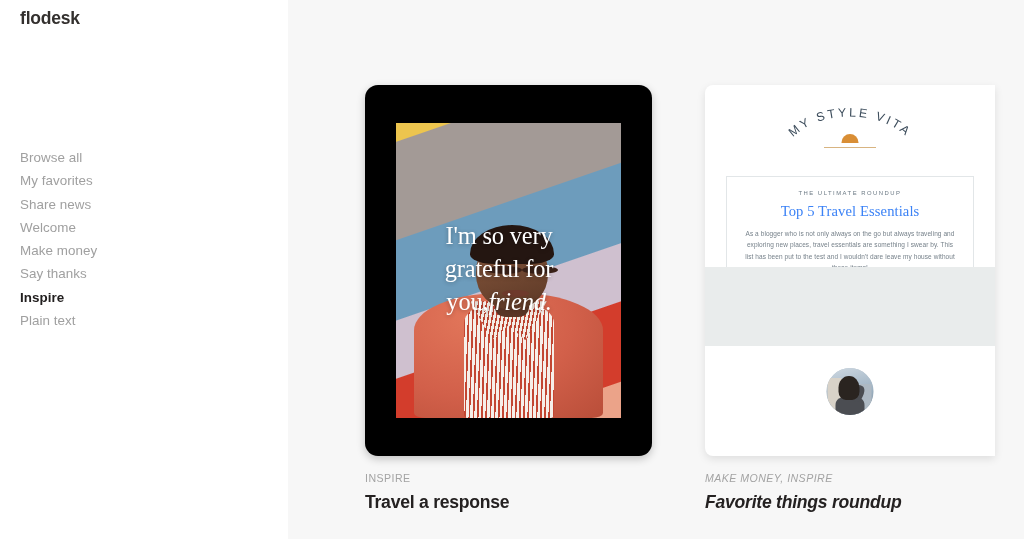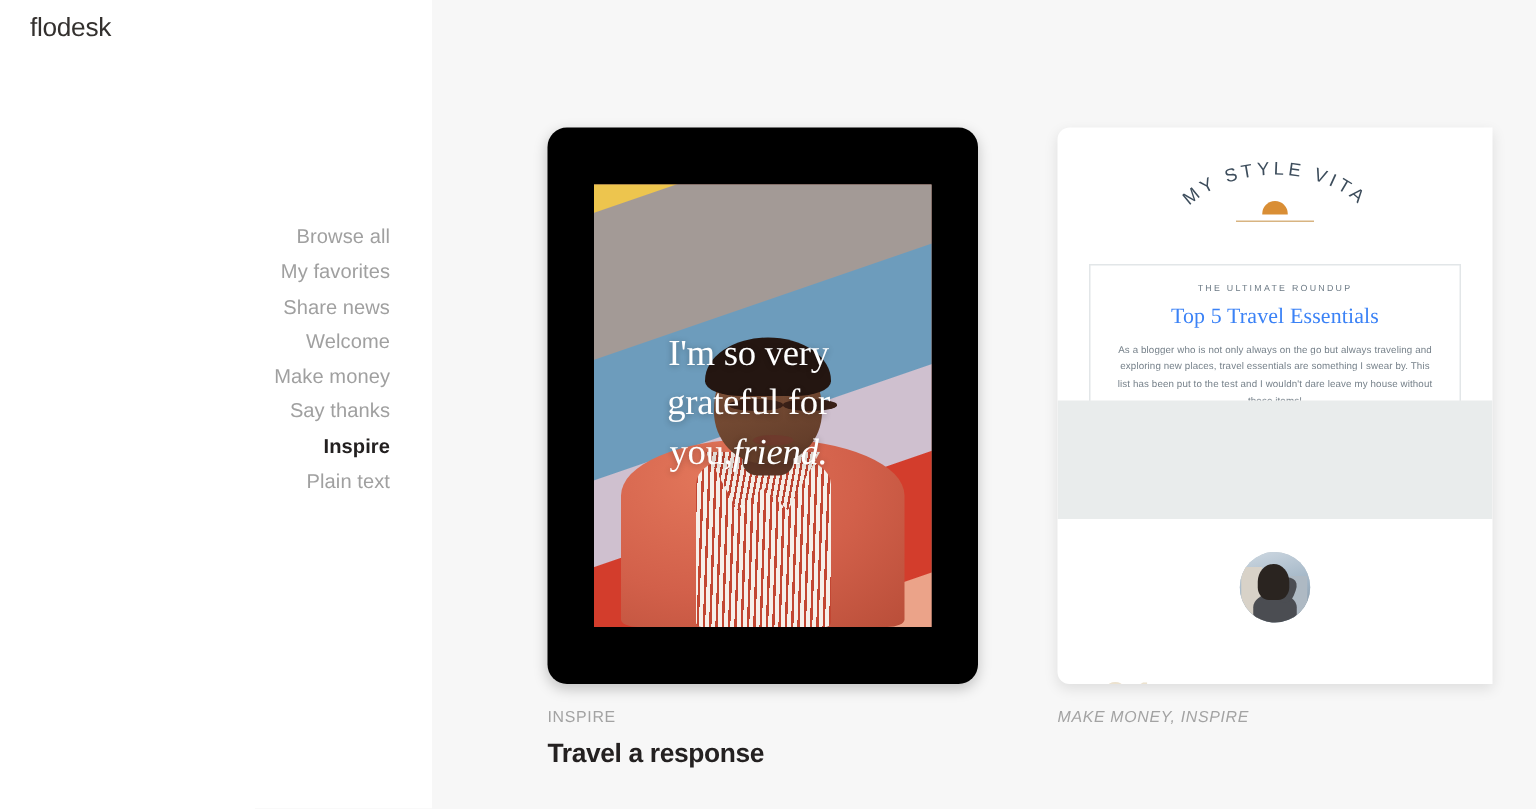--- a/index.html
+++ b/index.html
@@ -15,33 +15,33 @@
   
   .sidebar {
     width: 288px; height: 539px;
     background: #ffffff;
     flex: 0 0 288px;
     position: relative;
     padding: 0 0 0 20px;
   }
   .logo {
     position: absolute; left: 20px; top: 8px;
-    font-size: 17.5px; font-weight: 400; color: #33302e;
+    font-size: 17.5px; font-weight: 700; color: #33302e;
     letter-spacing: -0.2px;
   }
   .goal-heading {
     position: absolute; left: 20px; top: 85px;
     font-size: 22.5px; font-weight: 700; color: #2b2928;
     letter-spacing: -0.45px; white-space: nowrap;
   }
   .nav { position: absolute; left: 20px; top: 146px; width: 240px; }
   .nav-item {
     font-size: 13.4px; color: #a0a0a0;
     line-height: 23.3px; letter-spacing: 0.05px;
-    cursor: pointer; white-space: nowrap; text-align: right;
+    cursor: pointer; white-space: nowrap;
   }
   .nav-item.active { color: #232020; font-weight: 700; }
 
   
   .main {
     flex: 1; position: relative; height: 539px;
     background: #f7f7f7; overflow: hidden;
   }
 
   .card { position: absolute; }
@@ -306,16 +306,17 @@
         <div class="section-01">
           <div class="num01">01</div>
 
         </div>
 
       </div>
     </div>
 
     <div class="card-caption" id="caption-favorite">
       <div class="eyebrow">MAKE MONEY, INSPIRE</div>
+      <div class="card-title">Favorite things roundup</div>
     </div>
 
   </main>
 </div>
 
 </body></html>

